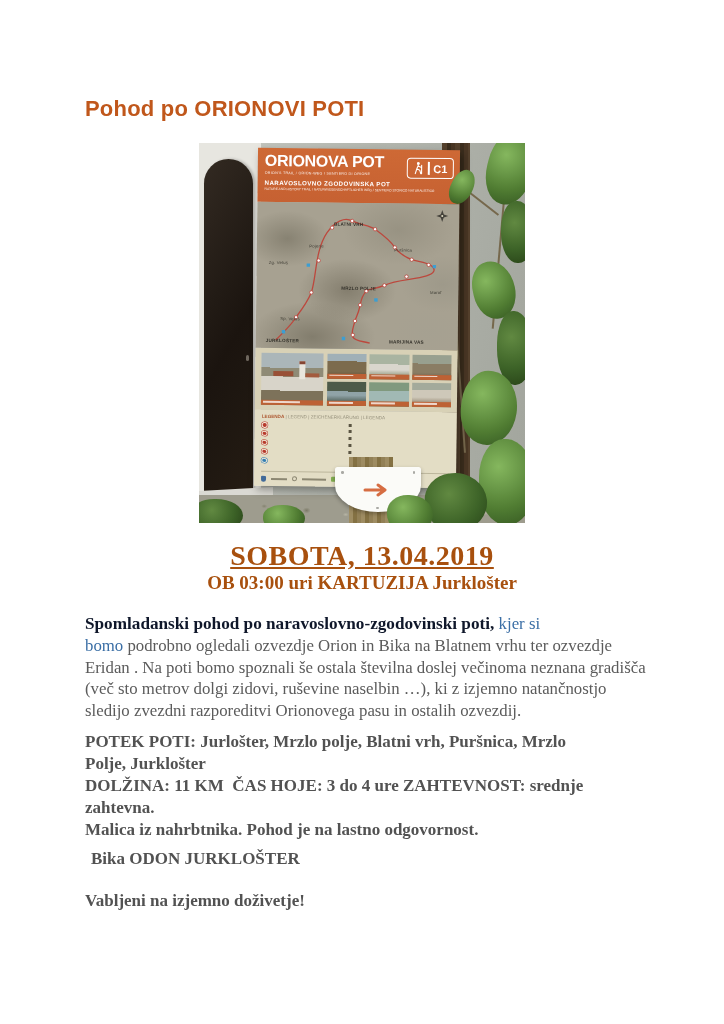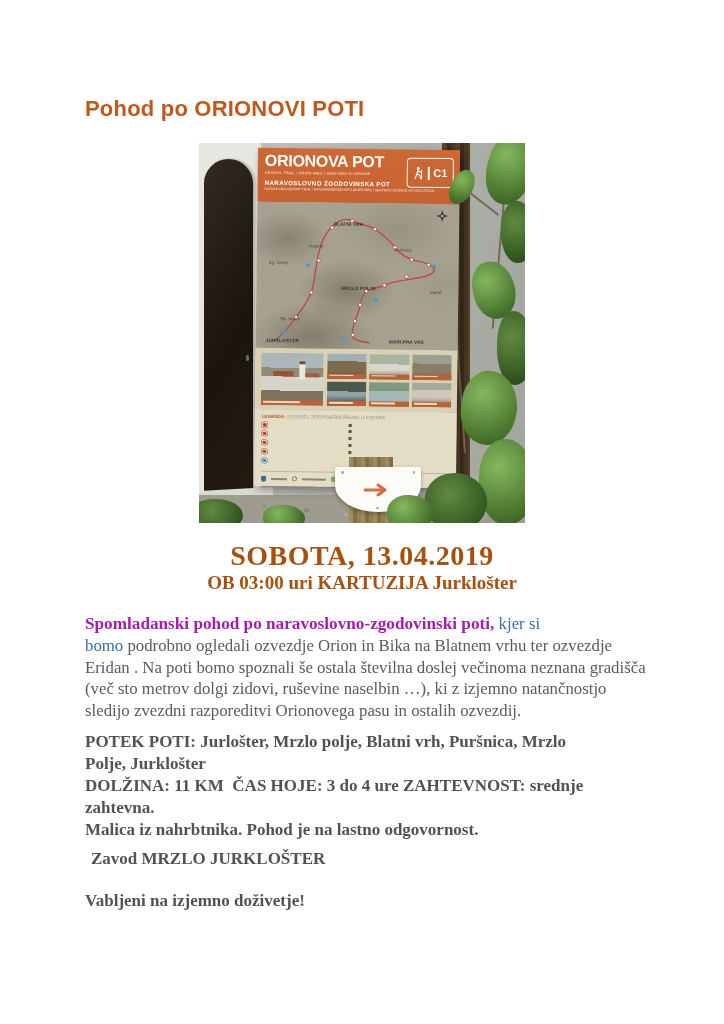--- a/index.html
+++ b/index.html
@@ -7,26 +7,26 @@
     --body-gray:#5b5b5b; --bold-gray:#525252; --board-orange:#cd5f2c; --arrow-orange:#dd6b3d;
   }
   *{margin:0;padding:0;box-sizing:border-box;}
   html,body{width:724px;height:1024px;}
   body{position:relative;background:#fff;font-family:"Liberation Serif",serif;overflow:hidden;}
 
   
   .doc-title{position:absolute;left:85px;top:96px;font-family:"Liberation Sans",sans-serif;
     font-weight:bold;font-size:22px;color:var(--title-orange);letter-spacing:.2px;}
   .h-date{position:absolute;left:0;top:540px;width:724px;text-align:center;
-    font-weight:bold;font-size:28px;color:var(--heading-brown);letter-spacing:.5px;}
+    font-weight:bold;font-size:28px;color:var(--heading-brown);letter-spacing:.5px;text-decoration:underline;}
   .h-loc{position:absolute;left:0;top:572px;width:724px;text-align:center;
     font-weight:bold;font-size:19px;color:var(--heading-brown);}
   .intro{position:absolute;left:85px;top:613px;width:566px;font-size:16.8px;
     line-height:21.8px;color:var(--body-gray);white-space:pre-line;}
-  .intro .lead{font-weight:bold;color:#a21caf;font-size:17.2px;}
+  .intro .lead{font-weight:bold;color:#0f172a;font-size:17.2px;}
   .intro .blue{color:var(--link-blue);}
   .details{position:absolute;left:85px;top:731px;width:566px;font-weight:bold;font-size:17px;
     line-height:21.9px;color:var(--bold-gray);white-space:pre-line;}
   .organizer{position:absolute;left:91px;top:849px;font-weight:bold;font-size:17px;color:var(--bold-gray);}
   .closing{position:absolute;left:85px;top:891px;font-weight:bold;font-size:17px;color:var(--bold-gray);text-align:center;}
 
   
   .photo{position:absolute;left:199px;top:143px;width:326px;height:380px;overflow:hidden;
     background:linear-gradient(100deg,#c9cbc4 0%,#b3b6ad 45%,#a2a59c 100%);filter:blur(.35px) saturate(.92);}
   .wall-left{position:absolute;left:0;top:0;width:62px;height:352px;background:#e7e6e0;}
@@ -65,21 +65,21 @@
 
   
   .board{position:absolute;left:57px;top:6px;width:202px;height:338px;transform:rotate(.7deg);
     box-shadow:3px 4px 8px rgba(0,0,0,.35);font-family:"Liberation Sans",sans-serif;}
   .board-header{height:54px;background:linear-gradient(180deg,#d5672f,var(--board-orange));
     color:#fff;padding:5px 7px 0;position:relative;}
   .board-title{font-weight:bold;font-size:16px;letter-spacing:-.3px;line-height:1;}
   .board-title-cap{font-size:3.6px;letter-spacing:.3px;opacity:.9;margin-top:1.5px;}
   .board-sub{font-weight:bold;font-size:6.2px;letter-spacing:.4px;margin-top:4px;}
   .board-sub-cap{font-size:3.3px;opacity:.9;margin-top:1px;}
-  .badge{position:absolute;right:6px;top:8px;width:47px;height:30px;border:1.6px solid #fff;
+  .badge{position:absolute;right:6px;top:8px;width:47px;height:21px;border:1.6px solid #fff;
     border-radius:4px;display:flex;align-items:center;justify-content:center;gap:4px;}
   .badge-div{width:1.2px;height:13px;background:#fff;}
   .badge-code{font-weight:bold;font-size:11px;color:#fff;}
   .board-map{height:146px;position:relative;background-color:#a7a190;overflow:hidden;
     background-image:radial-gradient(60px 40px at 15% 25%,rgba(122,117,100,.7),transparent 70%),
       radial-gradient(80px 50px at 70% 18%,rgba(142,137,120,.6),transparent 70%),
       radial-gradient(70px 45px at 45% 60%,rgba(114,108,91,.65),transparent 70%),
       radial-gradient(60px 40px at 92% 55%,rgba(152,148,132,.6),transparent 70%),
       radial-gradient(90px 50px at 28% 92%,rgba(106,101,84,.6),transparent 70%),
       radial-gradient(50px 35px at 85% 88%,rgba(164,160,144,.5),transparent 70%);}
@@ -350,14 +350,14 @@
 
 <p class="intro"><span class="lead">Spomladanski pohod po naravoslovno-zgodovinski poti, </span><span class="blue">kjer si
 bomo</span><span> podrobno ogledali ozvezdje Orion in Bika na Blatnem vrhu ter ozvezdje Eridan . Na poti bomo spoznali še ostala številna doslej večinoma neznana gradišča (več sto metrov dolgi zidovi, ruševine naselbin …), ki z izjemno natančnostjo sledijo zvezdni razporeditvi Orionovega pasu in ostalih ozvezdij.</span></p>
 
 <p class="details">POTEK POTI: Jurlošter, Mrzlo polje, Blatni vrh, Puršnica, Mrzlo
 Polje, Jurklošter
 DOLŽINA: 11 KM&nbsp; ČAS HOJE: 3 do 4 ure ZAHTEVNOST: srednje
 zahtevna.
 Malica iz nahrbtnika. Pohod je na lastno odgovornost.</p>
 
-<div class="organizer">Zavod MRZLO JURKLOŠTER</div>
+<div class="organizer">Bika ODON JURKLOŠTER</div>
 <div class="closing">Vabljeni na izjemno doživetje!</div>
 
 </body></html>

